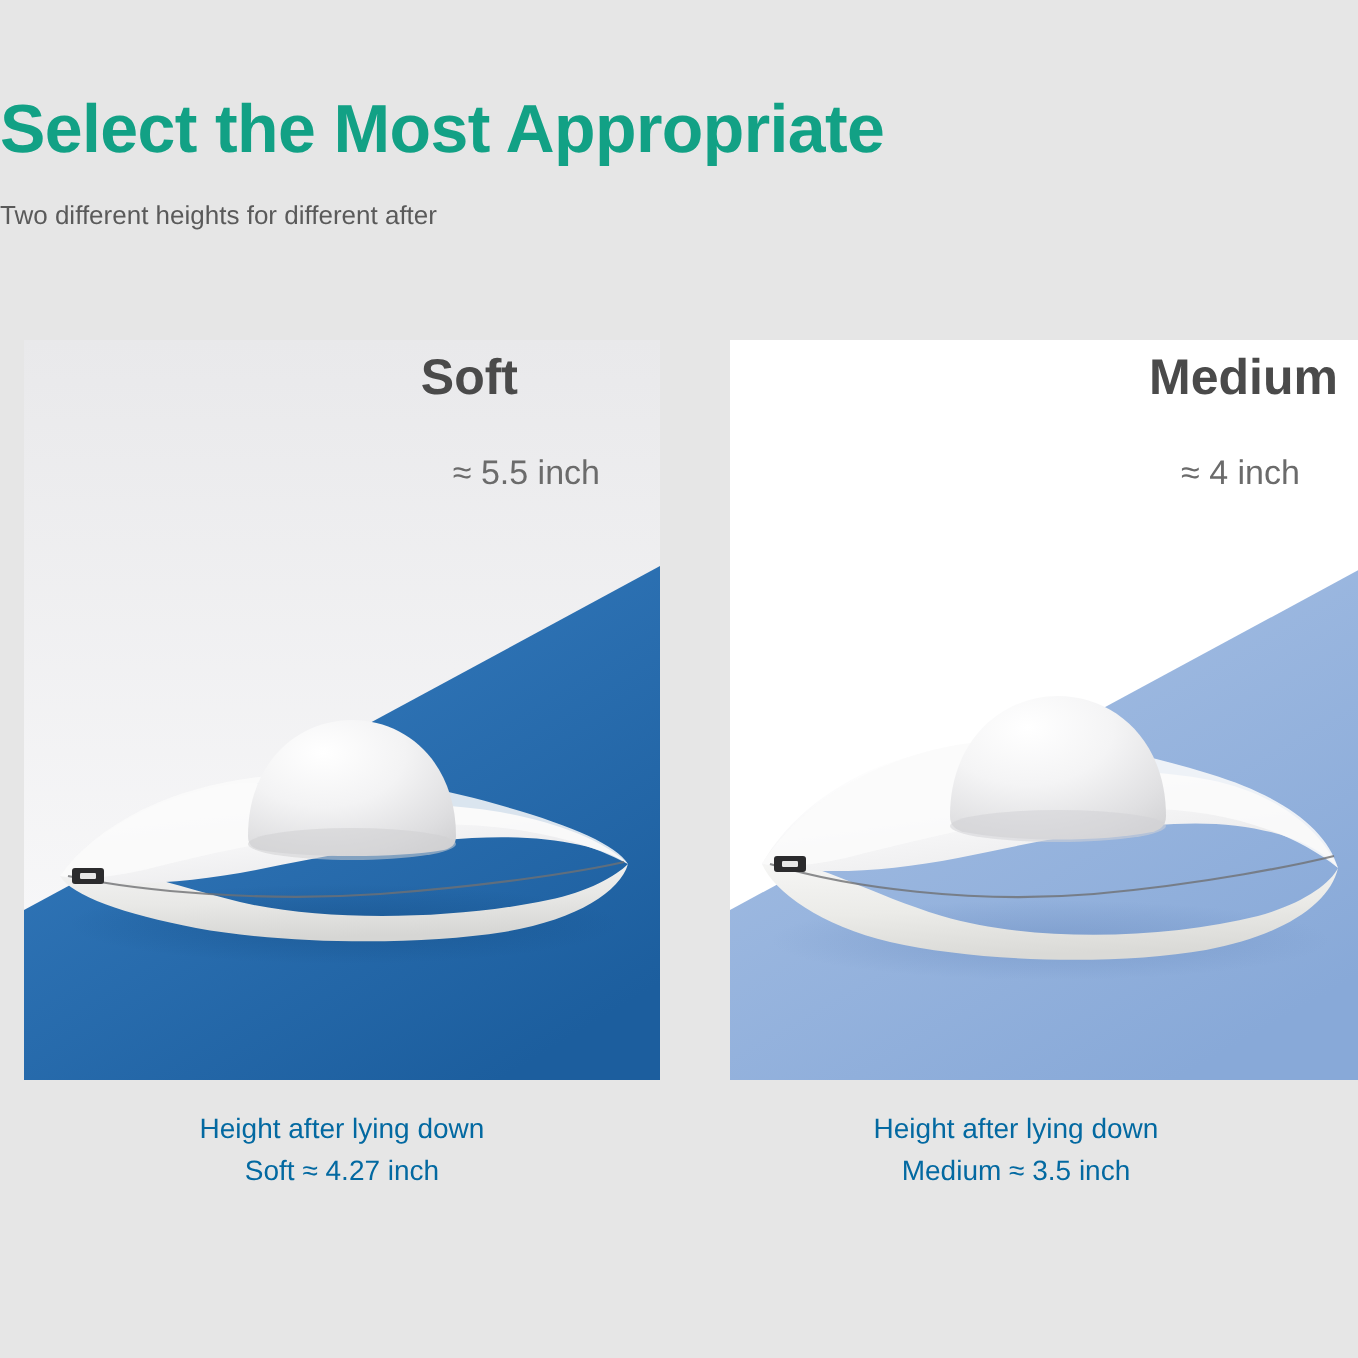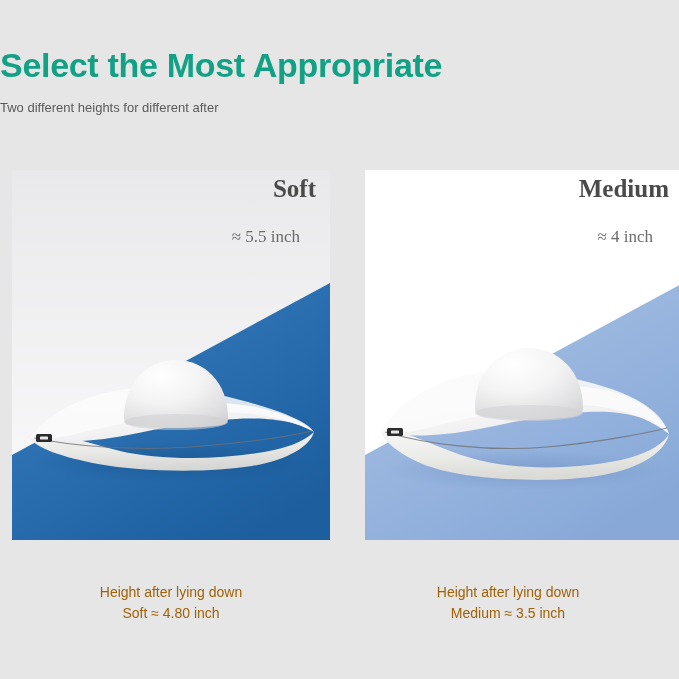--- a/index.html
+++ b/index.html
@@ -63,23 +63,21 @@
     position: absolute;
     inset: 0;
   }
   .wedge svg { display: block; width: 100%; height: 100%; }
 
   
   .panel-label {
     position: absolute;
     right: 14px;
     top: 4px;
-    text-align: right;
     z-index: 5;
-    font-family: Liberation Serif, serif;
   }
   .panel-name {
     font-size: 25px;
     font-weight: bold;
     color: #4a4a4a;
     line-height: 30px;
     margin: 0;
   }
   .panel-height {
     font-size: 17px;
@@ -97,25 +95,25 @@
     bottom: 0;
     width: 100%;
     height: 100%;
     z-index: 3;
   }
   .pillow-art svg { display: block; width: 100%; height: 100%; }
 
   
   .caption {
     position: absolute;
-    top: 412px;
+    top: 384px;
     width: 318px;
     text-align: center;
     font-size: 14px;
-    color: #a16207;
+    color: #0369a1;
     line-height: 21px;
   }
   .caption.left  { left: 12px; }
   .caption.right { left: 349px; }
   .caption span { display: block; }
 </style>
 </head>
 <body>
 
 <div class="header">
@@ -279,21 +277,21 @@
     </div>
 
     <div class="panel-label">
       <p class="panel-name">Medium</p>
       <p class="panel-height">≈ 4 inch</p>
     </div>
   </div>
 
   <div class="caption left">
     <span>Height after lying down</span>
-    <span>Soft ≈ 4.80 inch</span>
+    <span>Soft ≈ 4.27 inch</span>
   </div>
 
   <div class="caption right">
     <span>Height after lying down</span>
     <span>Medium ≈ 3.5 inch</span>
   </div>
 
 </div>
 
 </body></html>

